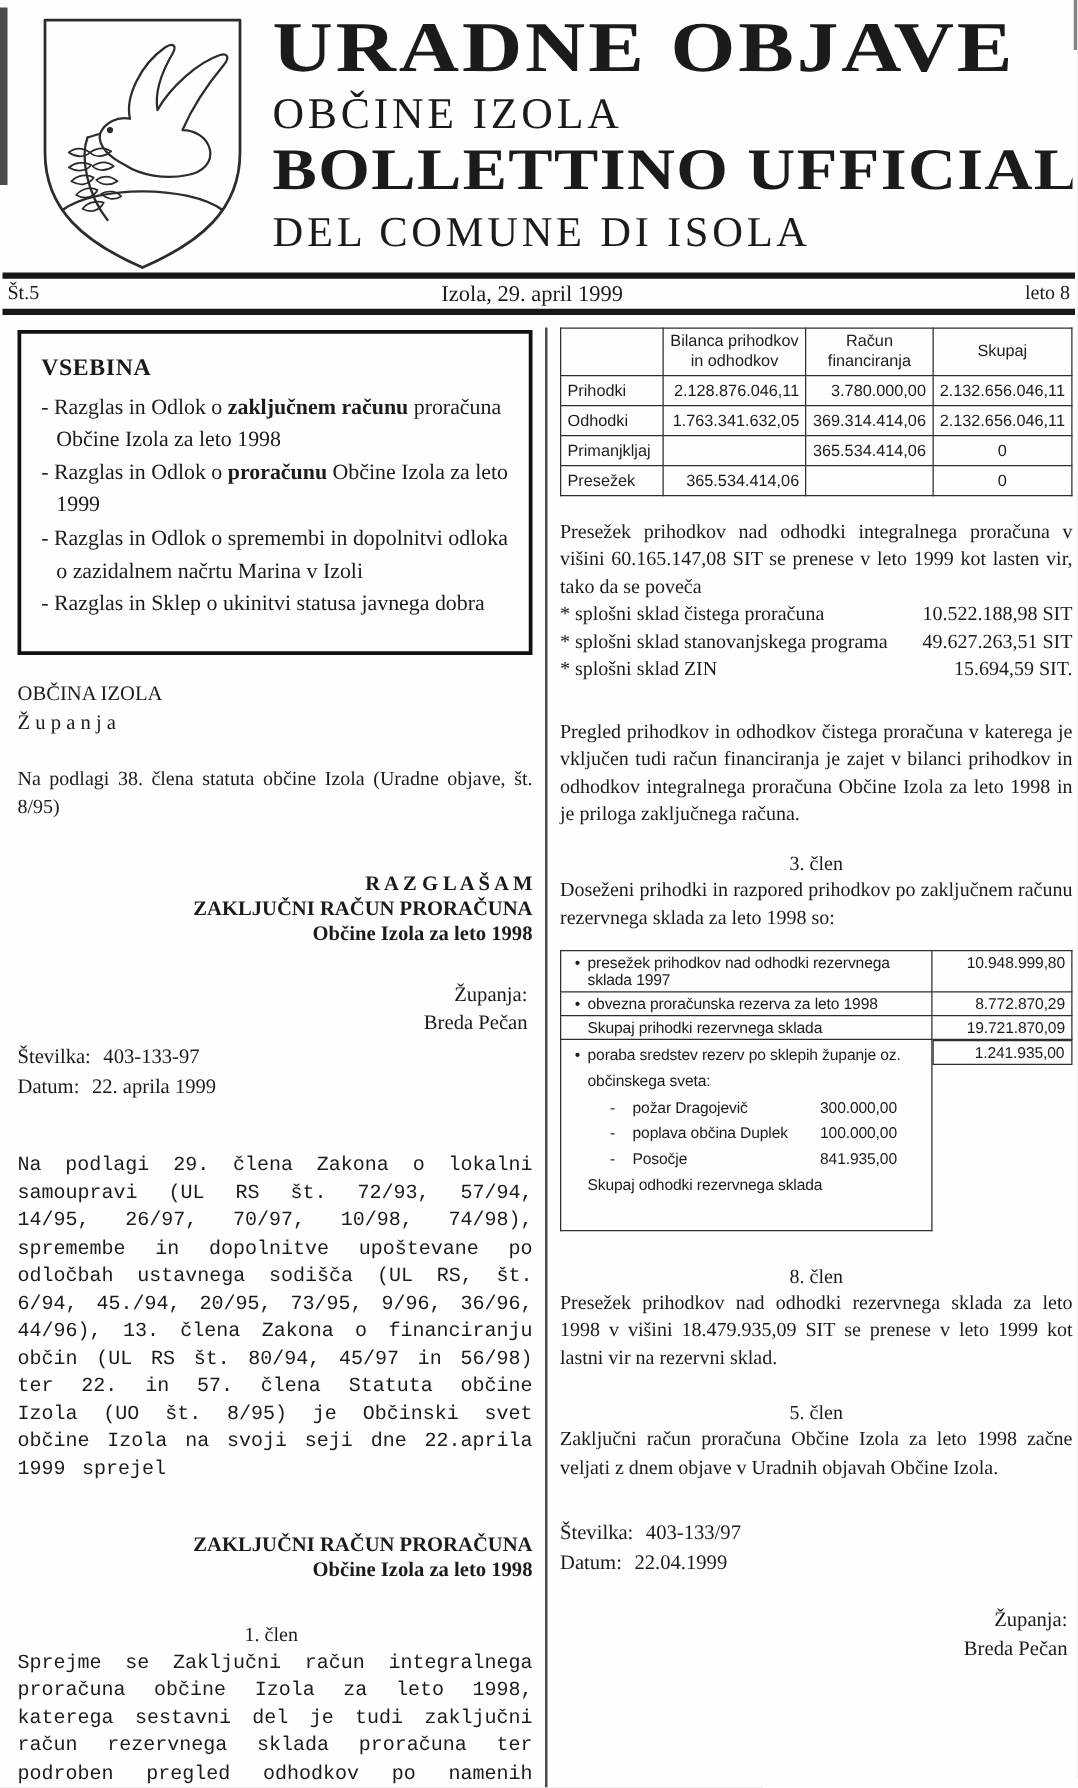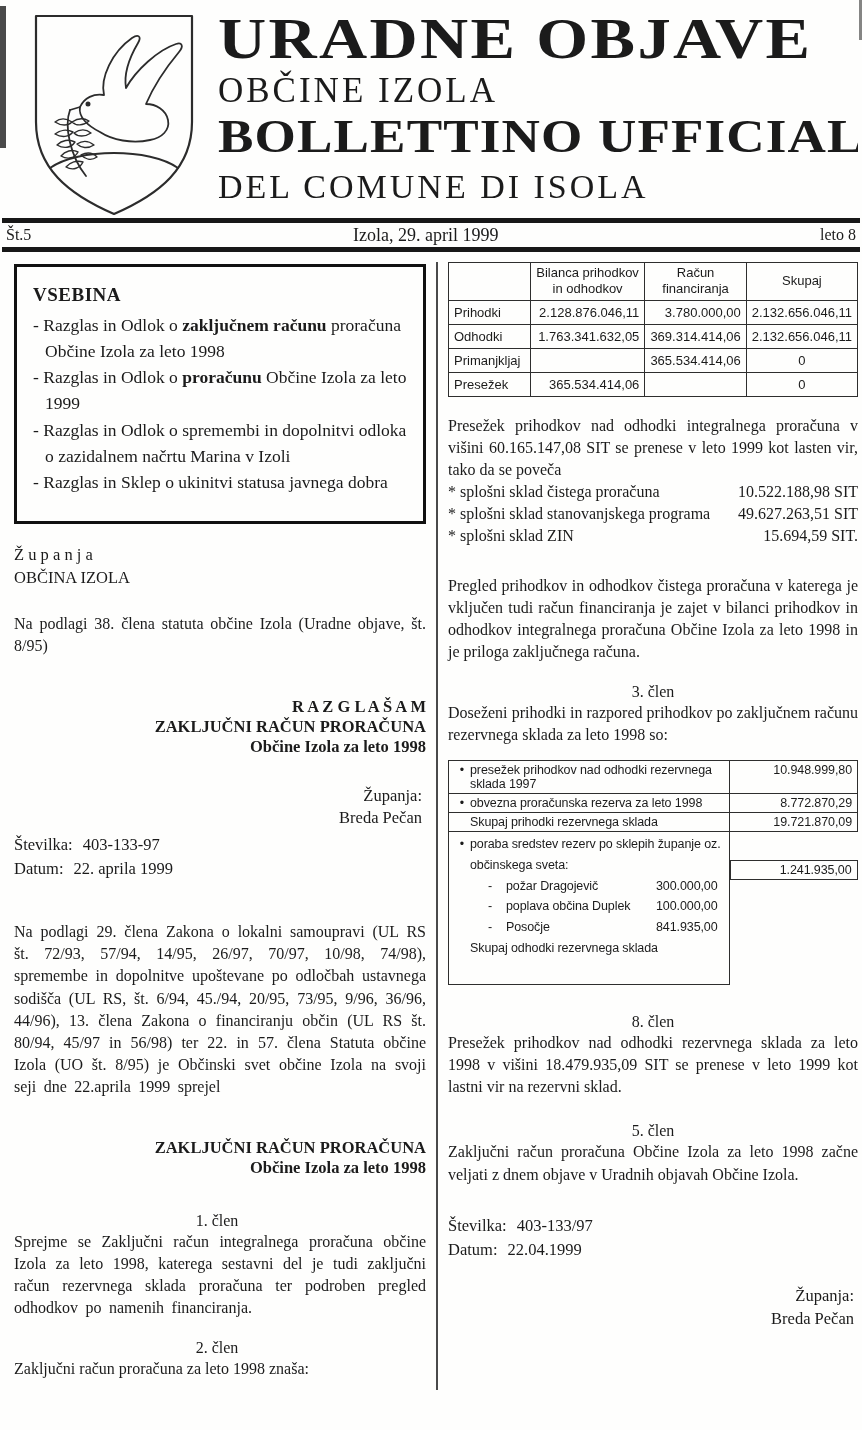--- a/index.html
+++ b/index.html
@@ -36,40 +36,40 @@
   
   .vsebina {
     border:3px solid #111; padding:14px 14px 26px 16px; margin:2px 0 20px 6px;
     font-size:17.5px; line-height:1.5;
   }
   .vsebina h2 { font-size:19px; letter-spacing:.5px; margin-bottom:2px; }
   .vsebina .item { padding-left:12px; text-indent:-12px; }
 
   .org-line { font-size:16.5px; line-height:1.35; }
   .para { font-size:16px; line-height:1.38; text-align:justify; }
-  .para-loose { word-spacing:3.5px; }
+  .para-loose { word-spacing:3.5px;font-family:Liberation Mono, monospace; }
   .center-head { text-align:right; font-size:16.5px; }
   .bold { font-weight:700; }
   .sig { text-align:right; font-size:16.5px; line-height:1.35; padding-right:4px; }
   .ref { font-size:16.5px; line-height:1.45; }
   .ref .num { padding-left:10px; }
   .clen-head { text-align:center; font-size:16px; margin-bottom:1px; }
 
   
   table { border-collapse:collapse; width:100%; font-family:"Liberation Sans","DejaVu Sans",sans-serif; }
   .tbl1 { font-size:13px;padding-left:48px; }
   .tbl1 th, .tbl1 td { border:1.5px solid #2e2e2e; padding:2px 5px; }
   .tbl1 th { font-weight:400; text-align:center; line-height:1.25; }
   .tbl1 td { height:24px; }
   .tbl1 td.num { text-align:right; white-space:nowrap; }
   .tbl1 td.lbl { text-align:left; }
 
   .tbl2 { font-size:12.5px; letter-spacing:-0.1px; }
   .tbl2 td { border:1.5px solid #2e2e2e; padding:2px 5px; vertical-align:top; }
-  .tbl2 .vcol { width:128px; text-align:right; white-space:nowrap; vertical-align:top;margin-top:28px; }
+  .tbl2 .vcol { width:112px; text-align:right; white-space:nowrap; vertical-align:top; }
   .tbl2 .rowline { display:flex; }
   .tbl2 .blt { width:16px; flex:0 0 16px; text-align:center; }
   .tbl2 .indent { padding-left:16px; }
   .detail-cell { line-height:1.65; }
   .sub-item { display:flex; padding-left:34px; }
   .sub-item .dash { width:18px; flex:0 0 18px; }
   .sub-item .nm { width:150px; flex:0 0 150px; }
   .vbottom { display:flex; flex-direction:column; justify-content:flex-start; }
   .tbl2 .totals-label { padding-left:16px; }
 
@@ -129,22 +129,22 @@
     <div class="col-left">
 
       <div class="vsebina">
         <h2>VSEBINA</h2>
         <div class="item"><span>- Razglas in Odlok o </span><span class="bold">zaključnem računu</span><span> proračuna Občine Izola za leto 1998</span></div>
         <div class="item"><span>- Razglas in Odlok o </span><span class="bold">proračunu</span><span> Občine Izola za leto 1999</span></div>
         <div class="item"><span>- Razglas in Odlok o spremembi in dopolnitvi odloka o zazidalnem načrtu Marina v Izoli</span></div>
         <div class="item"><span>-  Razglas in Sklep o ukinitvi statusa javnega dobra</span></div>
       </div>
 
+      <div class="org-line" style="padding-left:6px;">OBČINA IZOLA</div>
       <div class="org-line" style="padding-left:6px;">Ž u p a n j a</div>
-      <div class="org-line" style="padding-left:6px;">OBČINA IZOLA</div>
 
       <div class="para mt24" style="padding-left:6px;">Na podlagi 38. člena statuta občine Izola (Uradne objave, št. 8/95)</div>
 
       <div class="mt40">
         <div class="center-head bold">R A Z G L A Š A M</div>
         <div class="center-head bold">ZAKLJUČNI RAČUN PRORAČUNA</div>
         <div class="center-head bold">Občine Izola za leto 1998</div>
       </div>
 
       <div class="sig mt28">

